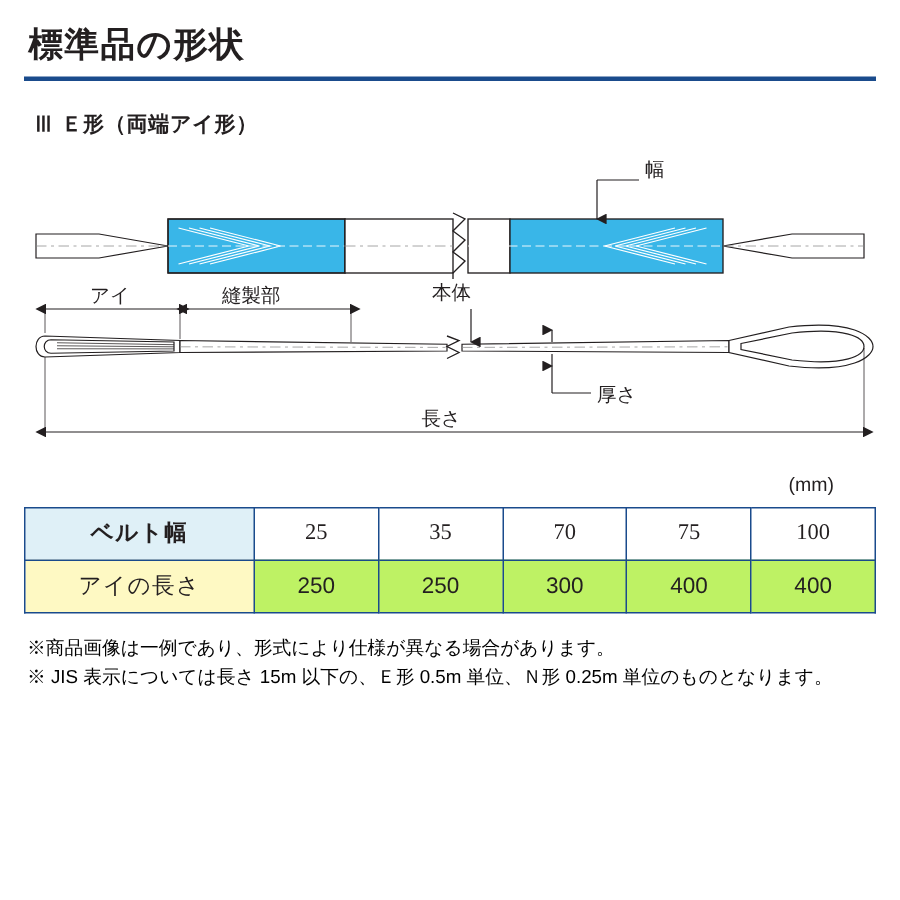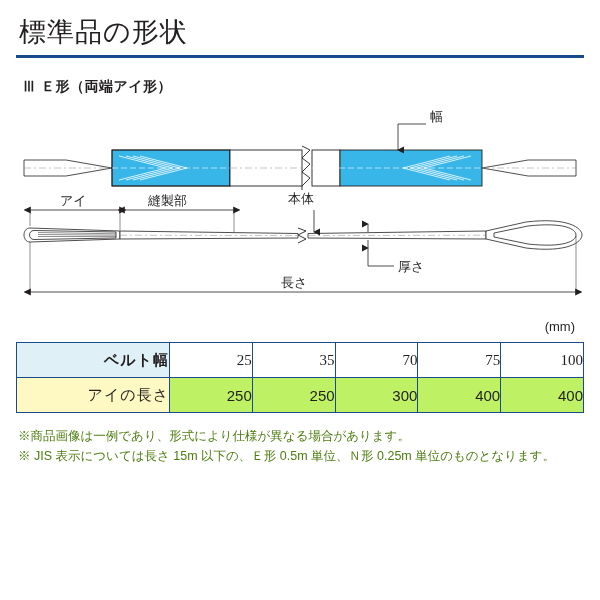--- a/index.html
+++ b/index.html
@@ -20,22 +20,22 @@
     height: 600px;
     box-sizing: border-box;
     padding: 0 16px;
   }
 
   
   .header {
     padding-top: 16px;
   }
   .header-title {
-    font-size: 27px;
-    font-weight: normal;
+    font-size: 23px;
+    font-weight: bold;
     letter-spacing: 1px;
     line-height: 1.2;
     padding-left: 3px;
     padding-bottom: 7px;
   }
   .header-rule {
     height: 3px;
     background: #1a4b8c;
     width: 100%;
   }
@@ -61,36 +61,36 @@
   }
 
   
   .unit-row {
     position: relative;
     height: 20px;
     margin-top: 2px;
   }
   .unit-label {
     position: absolute;
-    right: 9px;
+    right: 28px;
     top: 0;
     font-size: 13px;
   }
 
   
   table.spec {
     border-collapse: collapse;
     width: 568px;
     margin-top: 3px;
     table-layout: fixed;
   }
   table.spec td, table.spec th {
     border: 1px solid #1a4b8c;
     height: 34px;
-    text-align: right;
+    text-align: center;
     font-size: 15px;
     font-weight: normal;
     padding: 0;
   }
   table.spec .rowhead {
     background: #fef9c3;
     font-weight: normal;
     font-size: 15px;
     width: 152px;
     letter-spacing: 1px;
@@ -110,21 +110,21 @@
   }
 
   
   .notes {
     margin-top: 14px;
     padding-left: 2px;
   }
   .note {
     font-size: 12.5px;
     line-height: 1.55;
-    color: #4d7c0f;
+    color: #000000;
   }
 </style>
 </head>
 <body>
 
 <div class="page">
 
   <div class="header">
     <div class="header-title">標準品の形状</div>
     <div class="header-rule"></div>

